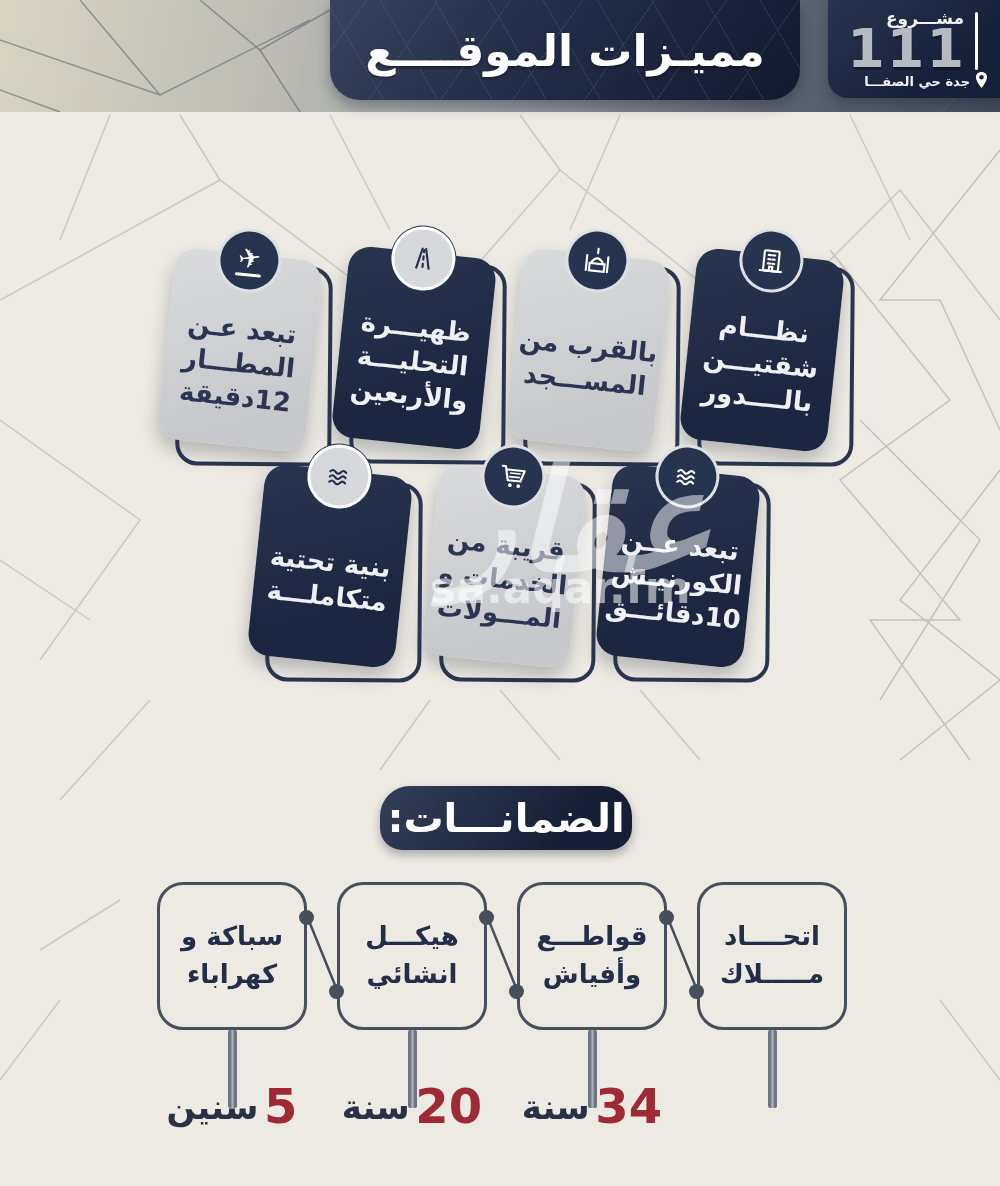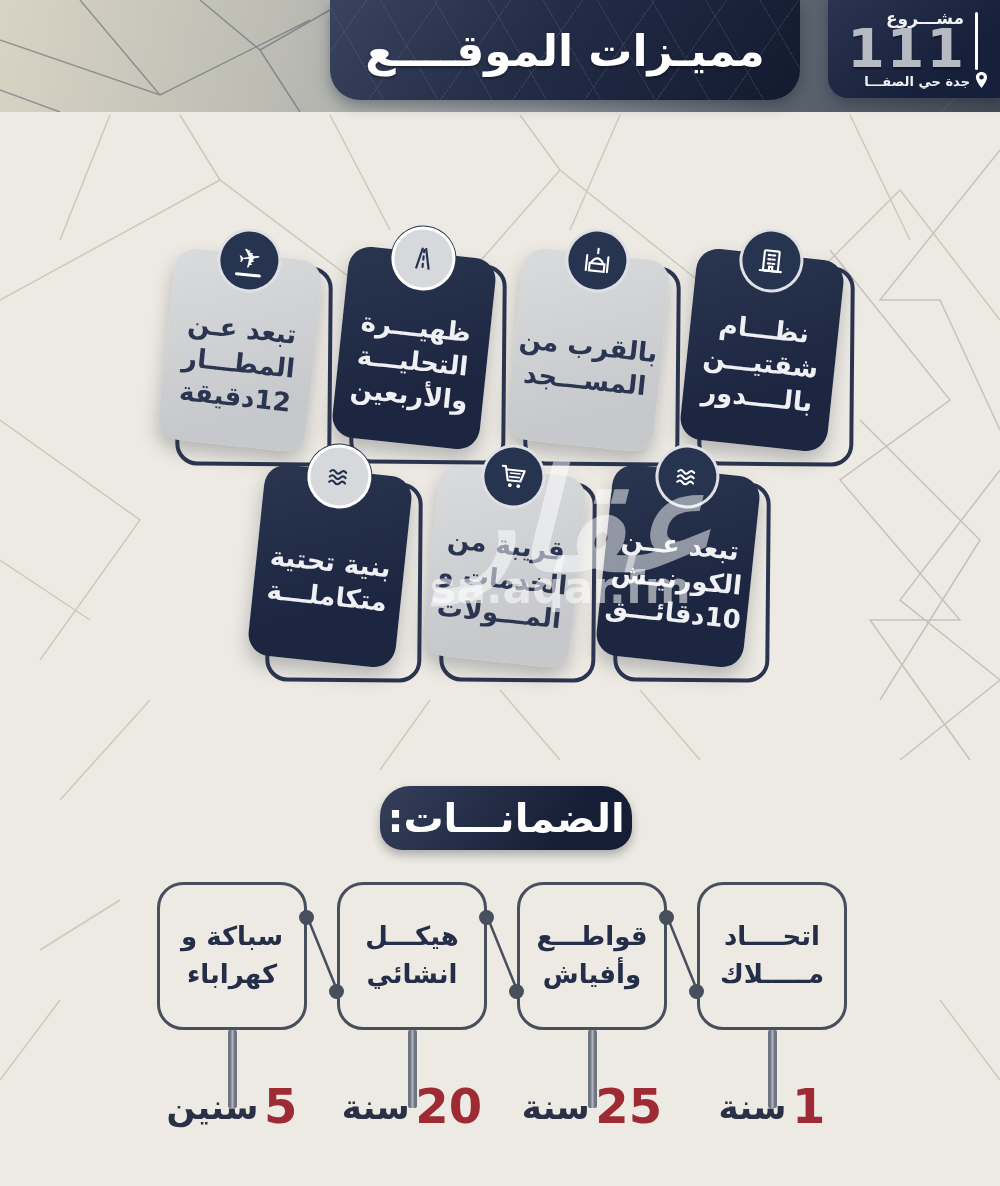--- a/index.html
+++ b/index.html
@@ -316,26 +316,22 @@
 كهراباء</div>
     </div>
     <div class="dot dot-tr"></div>
   </div>
 
   <div class="pole p1"></div>
   <div class="pole p2"></div>
   <div class="pole p3"></div>
   <div class="pole p4"></div>
 
-  <div class="value v1">
-    <span class="num">1</span>
-    <span class="unit">سنة</span>
-  </div>
   <div class="value v2">
-    <span class="num">25</span>
+    <span class="num">34</span>
     <span class="unit">سنة</span>
   </div>
   <div class="value v3">
     <span class="num">20</span>
     <span class="unit">سنة</span>
   </div>
   <div class="value v4">
     <span class="num">5</span>
     <span class="unit">سنين</span>
   </div>

